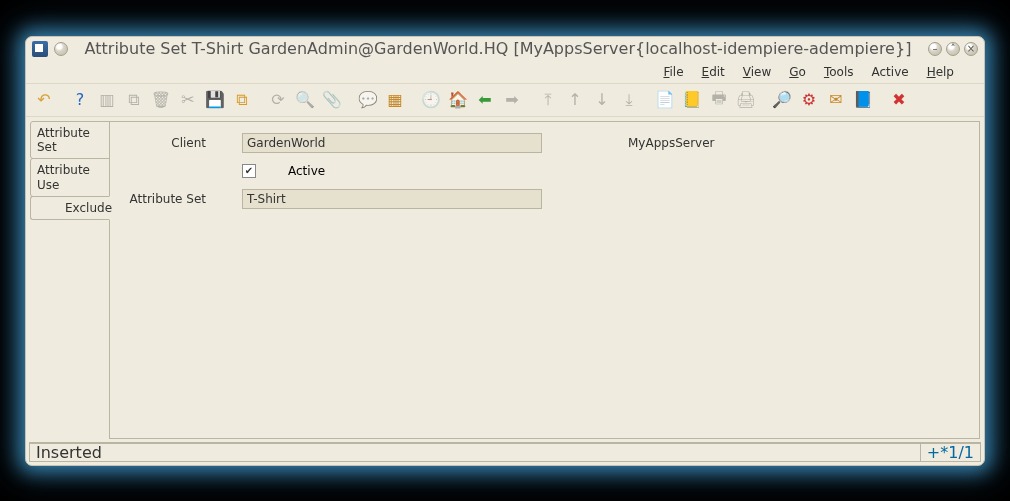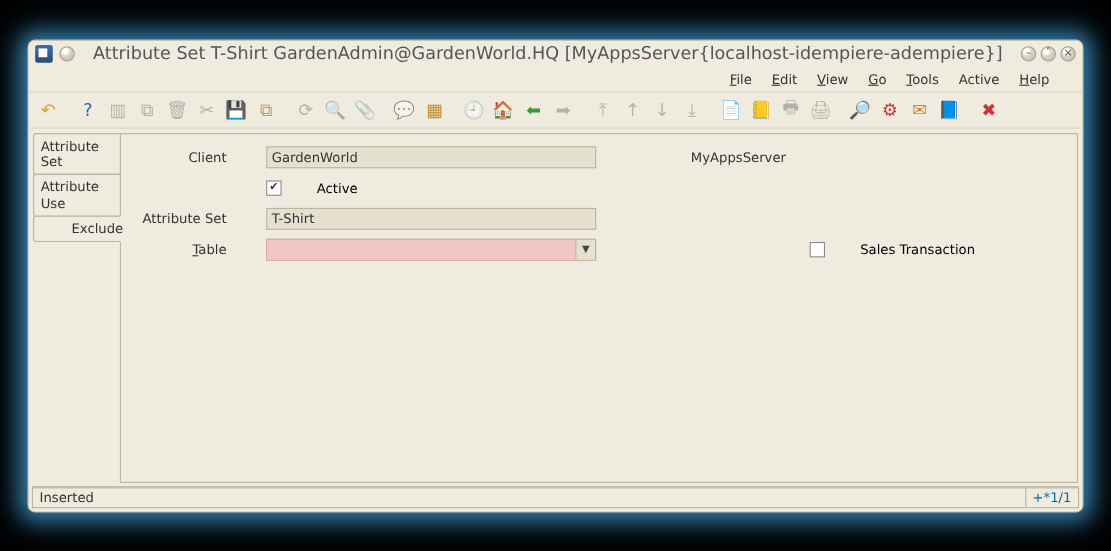--- a/index.html
+++ b/index.html
@@ -38,21 +38,21 @@
   .fld { height:20px; background:#e6e1cf; border:1px solid #bab4a2; padding:1px 4px; color:#333; display:flex; align-items:center;}
   .fld.w300{width:300px;}
   .chk { width:14px; height:14px; border:1px solid #888; background:#fff; display:inline-flex; align-items:center; justify-content:center; margin-right:4px; font-size:10px; color:#333; line-height:1;}
   .chk.checked:before{content:"✔";}
   .combo { height:20px; width:300px; display:flex; border:1px solid #c98; }
   .combo .inp{flex:1; background:#f2c6c6;}
   .combo .btn{width:18px; background:#e6e1cf; border-left:1px solid #bab4a2; display:flex; align-items:center; justify-content:center; font-size:9px; color:#444;}
   .gap{width:30px;}
   
   .statusbar{height:20px; border-top:1px solid #bab4a2; display:flex; align-items:stretch; margin:3px 3px 3px 3px;}
-  .statusbar .cell{border:1px solid #bab4a2; padding:1px 6px; font-size:12px; color:#333; display:flex; align-items:center;}
+  .statusbar .cell{border:1px solid #bab4a2; padding:1px 6px; font-size:16px; color:#333; display:flex; align-items:center;}
   .statusbar .grow{flex:1;}
   .statusbar .rec{color:#0369a1; border-left:none;}
 </style>
 </head>
 <body>
 
 <div class="window">
 
   <div class="titlebar">
     <div class="app-icon"></div>
@@ -144,31 +144,20 @@
         <div class="lbl"></div>
         <span class="chk checked"></span>
         <span>Active</span>
       </div>
       <div class="row">
         <div class="lbl">Attribute Set</div>
         <div class="fld w300">
             <span>T-Shirt</span>
           </div>
       </div>
-      <div class="row">
-        <div class="lbl"><u>T</u>able</div>
-        <div class="combo">
-          <div class="inp"></div>
-          <div class="btn">▼</div>
-        </div>
-        <div class="gap"></div>
-        <div style="width:80px"></div>
-        <span class="chk"></span>
-        <span>Sales Transaction</span>
-      </div>
     </div>
   </div>
 
   <div class="statusbar">
     <div class="cell grow">Inserted</div>
     <div class="cell rec">+*1/1</div>
   </div>
 
 </div>
 

